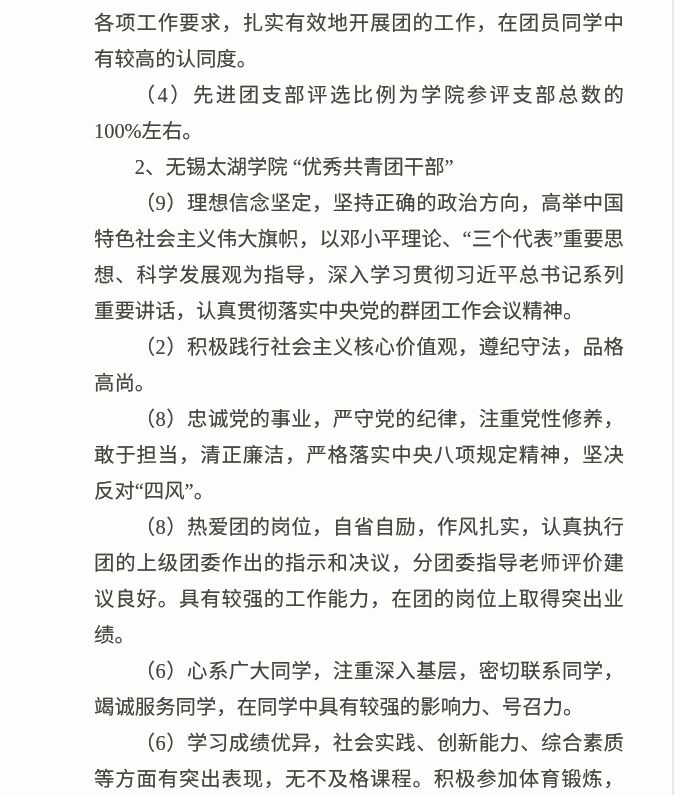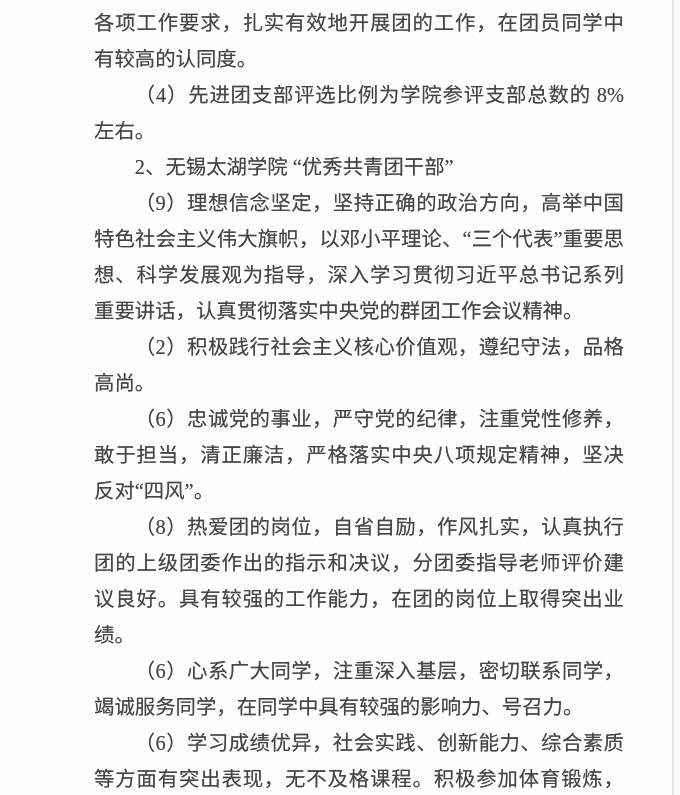--- a/index.html
+++ b/index.html
@@ -41,23 +41,23 @@
     height: 795px;
     background: #e7e7e1;
   }
 </style>
 </head>
 <body>
 
 <div class="page">
   <div class="text-column">
     <p>各项工作要求，扎实有效地开展团的工作，在团员同学中有较高的认同度。</p>
-    <p class="indent">（4）先进团支部评选比例为学院参评支部总数的 8%左右。</p>
+    <p class="indent">（4）先进团支部评选比例为学院参评支部总数的 100%左右。</p>
     <p class="indent">2、无锡太湖学院 “优秀共青团干部”</p>
     <p class="indent">（9）理想信念坚定，坚持正确的政治方向，高举中国特色社会主义伟大旗帜，以邓小平理论、“三个代表”重要思想、科学发展观为指导，深入学习贯彻习近平总书记系列重要讲话，认真贯彻落实中央党的群团工作会议精神。</p>
     <p class="indent">（2）积极践行社会主义核心价值观，遵纪守法，品格高尚。</p>
-    <p class="indent">（6）忠诚党的事业，严守党的纪律，注重党性修养，敢于担当，清正廉洁，严格落实中央八项规定精神，坚决反对“四风”。</p>
+    <p class="indent">（8）忠诚党的事业，严守党的纪律，注重党性修养，敢于担当，清正廉洁，严格落实中央八项规定精神，坚决反对“四风”。</p>
     <p class="indent">（8）热爱团的岗位，自省自励，作风扎实，认真执行团的上级团委作出的指示和决议，分团委指导老师评价建议良好。具有较强的工作能力，在团的岗位上取得突出业绩。</p>
     <p class="indent">（6）心系广大同学，注重深入基层，密切联系同学，竭诚服务同学，在同学中具有较强的影响力、号召力。</p>
     <p class="indent">（6）学习成绩优异，社会实践、创新能力、综合素质等方面有突出表现，无不及格课程。积极参加体育锻炼，体质测试成绩 80 分以上，保健生成绩合格。学年综合测评班</p>
   </div>
   <div class="scan-edge"></div>
 </div>
 
 </body></html>

